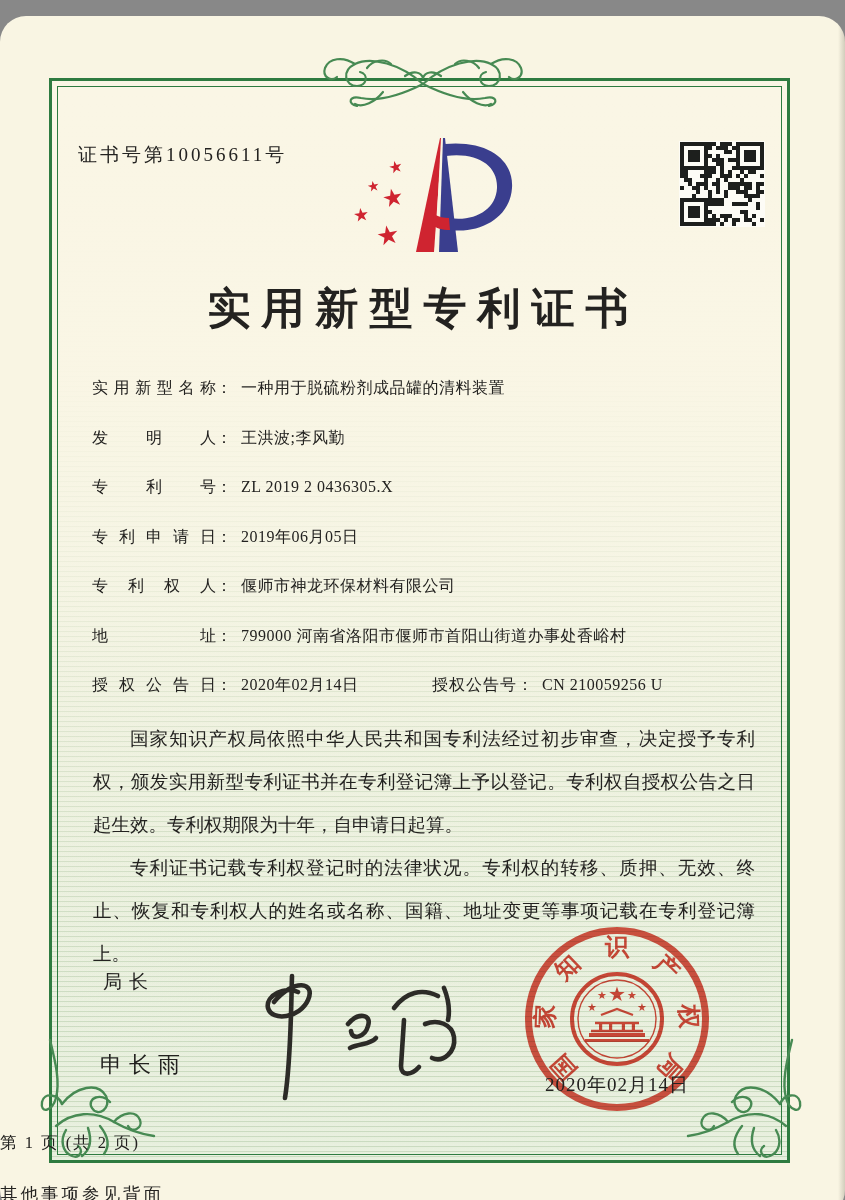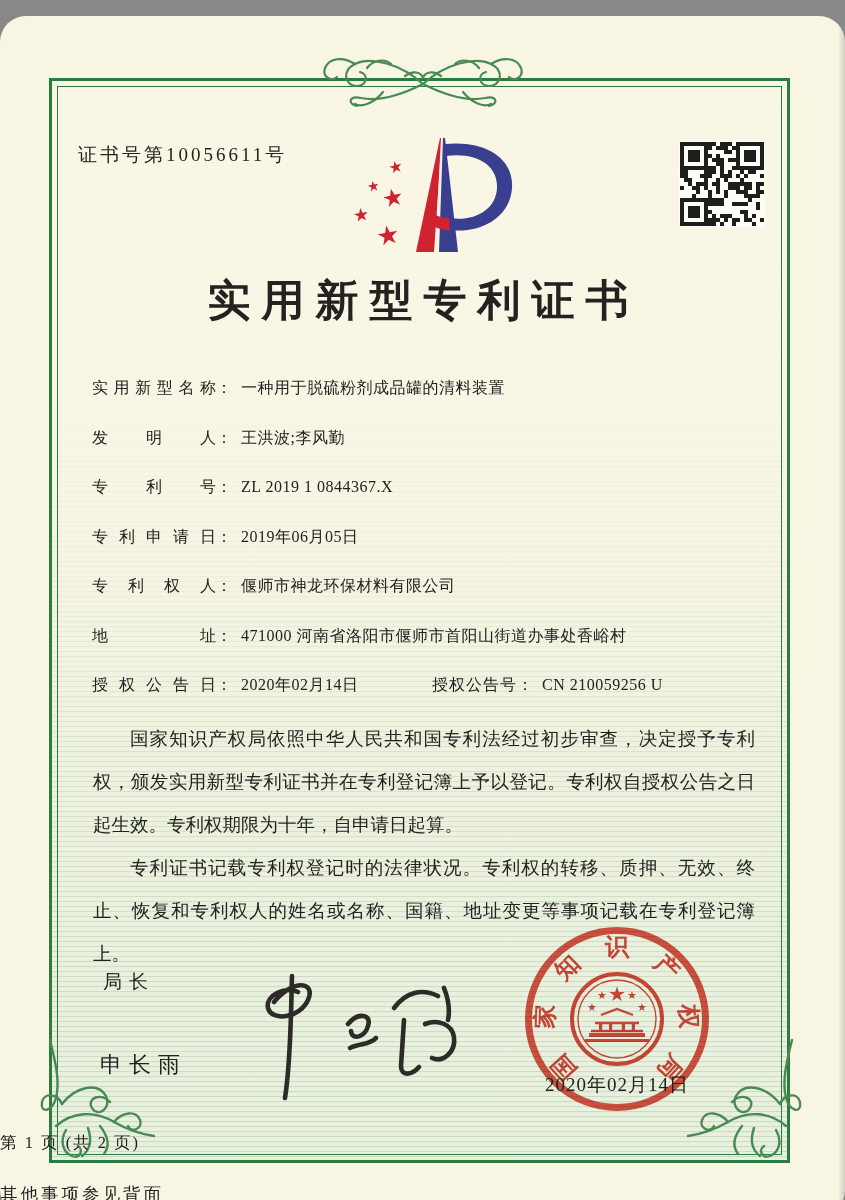--- a/index.html
+++ b/index.html
@@ -27,21 +27,21 @@
       linear-gradient(180deg,#f7f4e2 0%, #e9f0df 100%);}
   .top-ornament{position:absolute;left:50%;top:30px;transform:translateX(-50%);}
   .corner-flourish{position:absolute;}
   .corner-flourish.bl{left:36px;top:1022px;}
   .corner-flourish.br{left:686px;top:1022px;}
 
   
   .cert-no{position:absolute;left:78px;top:126px;font-size:19px;letter-spacing:3px;}
   .logo{position:absolute;left:338px;top:114px;}
   .qr{position:absolute;left:679px;top:125px;width:86px;height:86px;}
-  .title{position:absolute;left:0;top:256px;width:845px;text-align:center;
+  .title{position:absolute;left:0;top:264px;width:845px;text-align:center;
     font-size:43px;font-weight:bold;letter-spacing:11px;padding-left:2px;}
 
   
   .fields{position:absolute;left:92px;top:362px;width:670px;font-size:16px;}
   .f-row{position:relative;height:49.5px;white-space:nowrap;}
   .f-label{display:inline-block;width:124px;text-align:justify;text-align-last:justify;vertical-align:top;}
   .f-colon{display:inline-block;}
   .f-value{display:inline-block;margin-left:9px;letter-spacing:.5px;}
   .f-group2{position:absolute;left:340px;top:0;}
   .f-group2 .f-label{width:auto;letter-spacing:1px;}
@@ -289,30 +289,30 @@
   <div class="title">实用新型专利证书</div>
 
   <div class="fields">
     <div class="f-row">
       <span class="f-label">实用新型名称</span><span class="f-colon">：</span><span class="f-value">一种用于脱硫粉剂成品罐的清料装置</span>
     </div>
     <div class="f-row">
       <span class="f-label">发明人</span><span class="f-colon">：</span><span class="f-value">王洪波;李风勤</span>
     </div>
     <div class="f-row">
-      <span class="f-label">专利号</span><span class="f-colon">：</span><span class="f-value">ZL 2019 1 0844367.X</span>
+      <span class="f-label">专利号</span><span class="f-colon">：</span><span class="f-value">ZL 2019 2 0436305.X</span>
     </div>
     <div class="f-row">
       <span class="f-label">专利申请日</span><span class="f-colon">：</span><span class="f-value">2019年06月05日</span>
     </div>
     <div class="f-row">
       <span class="f-label">专利权人</span><span class="f-colon">：</span><span class="f-value">偃师市神龙环保材料有限公司</span>
     </div>
     <div class="f-row">
-      <span class="f-label">地址</span><span class="f-colon">：</span><span class="f-value">471000 河南省洛阳市偃师市首阳山街道办事处香峪村</span>
+      <span class="f-label">地址</span><span class="f-colon">：</span><span class="f-value">799000 河南省洛阳市偃师市首阳山街道办事处香峪村</span>
     </div>
     <div class="f-row">
       <span class="f-label">授权公告日</span><span class="f-colon">：</span><span class="f-value">2020年02月14日</span>
       <span class="f-group2">
         <span class="f-label">授权公告号</span><span class="f-colon">：</span><span class="f-value">CN 210059256 U</span>
       </span>
     </div>
   </div>
 
   <div class="body-text">

